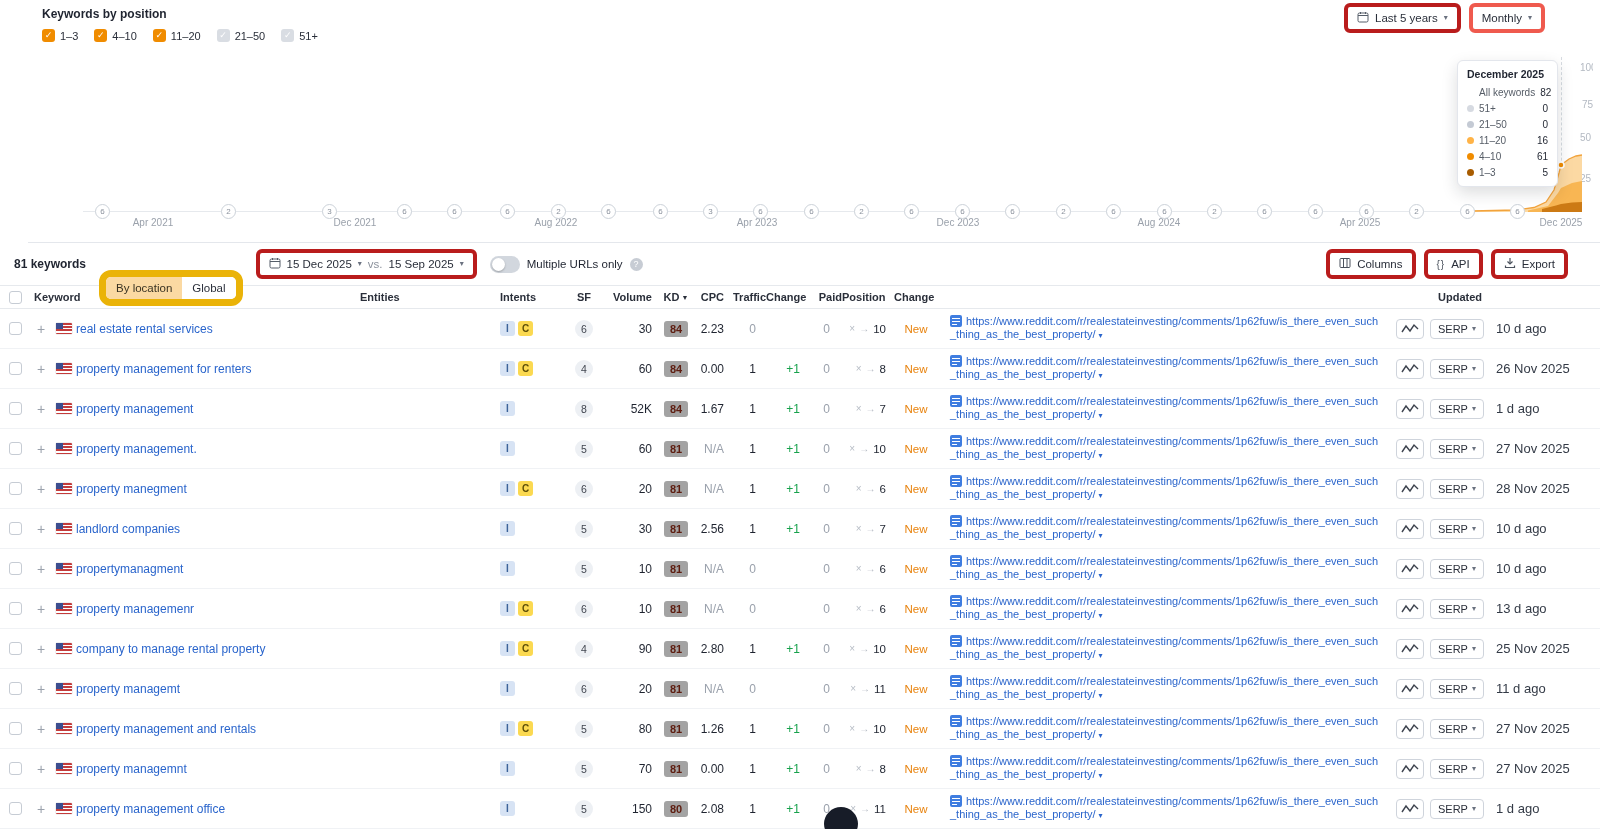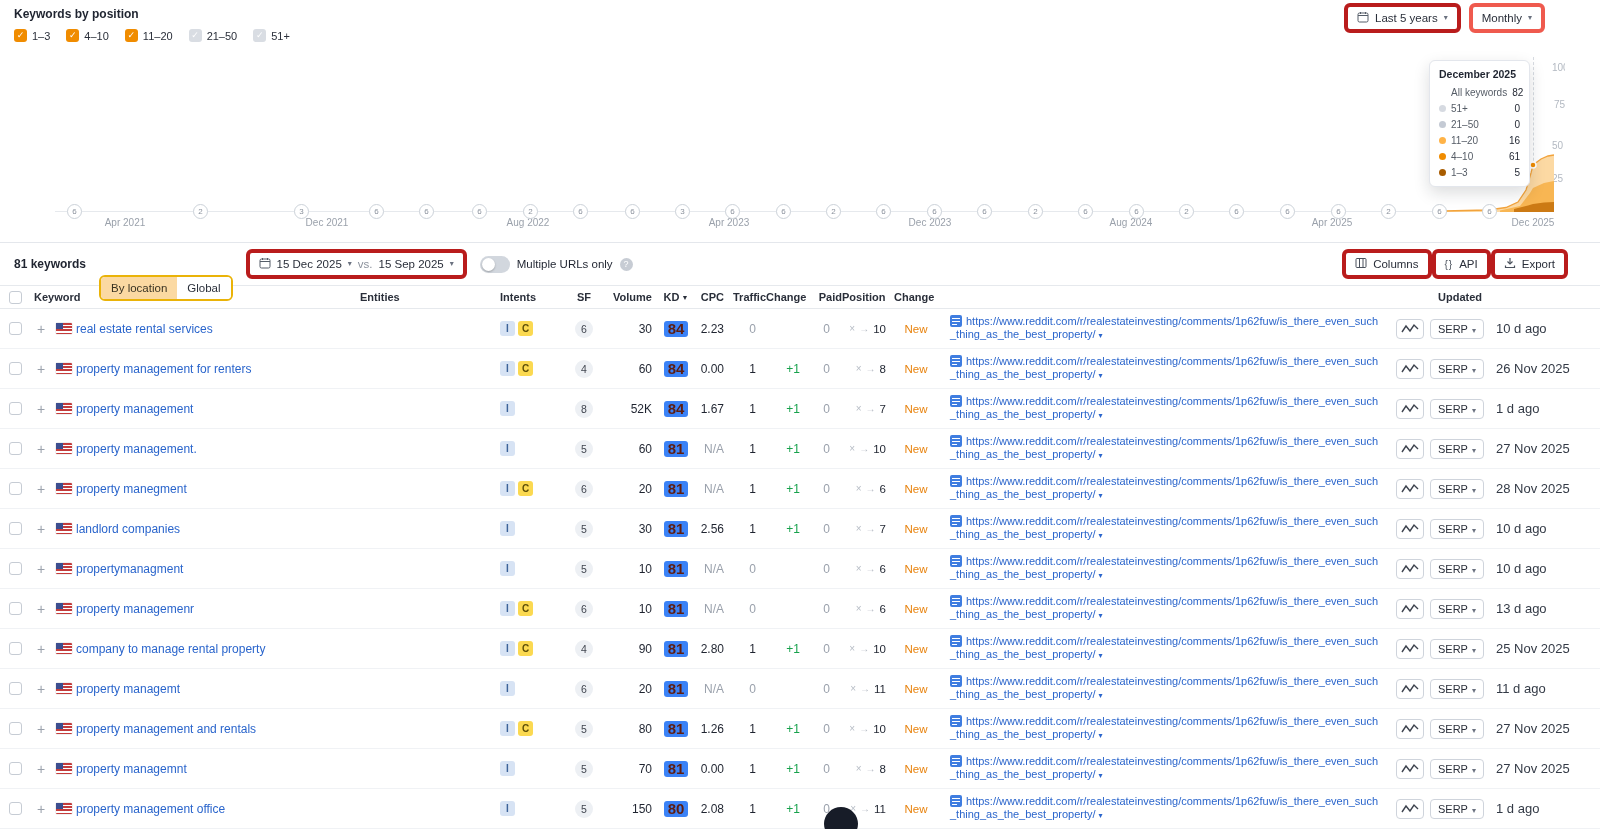--- a/index.html
+++ b/index.html
@@ -7,21 +7,21 @@
     font-family:"Liberation Sans", sans-serif; color:#1f2430; }
   a { text-decoration:none; }
   button { font-family:inherit; background:#fff; border:none; cursor:pointer; }
 
   
   .btn { display:inline-flex; align-items:center; gap:6px; border:4px solid #b91c1c;
     border-radius:6px; background:#fff; font-size:11.5px; padding:4px 9px; color:#2a2f3a; }
   .caret { font-size:8px; color:#6b7280; line-height:1; }
 
   
-  #chart-section { position:relative; height:243px; border-bottom:1px solid #e4e7ec; }
+  #chart-section { position:relative; height:243px; border-bottom:1px solid #e4e7ec;margin-left:28px; }
   .chart-title { position:absolute; left:14px; top:7px; font-size:12px; font-weight:bold; }
   .top-controls { position:absolute; right:55px; top:3px; display:flex; gap:8px; }
   .btn.monthly { border-color:#ef5a4e; }
 
   .filters { position:absolute; left:14px; top:29px; display:flex; gap:16px; align-items:center; }
   .filter { display:flex; gap:5px; align-items:center; font-size:11px; color:#2a2f3a; cursor:pointer; }
   .cb { width:13px; height:13px; border-radius:3px; display:flex; align-items:center;
     justify-content:center; color:#fff; font-size:9px; line-height:1; }
   .cb.on  { background:#f08c00; }
   .cb.off { background:#d9dde3; }
@@ -41,33 +41,33 @@
     padding:7px 9px 6px; z-index:5; }
   .tooltip-title { font-size:10.5px; font-weight:bold; margin-bottom:4px; }
   .tip-row { display:flex; align-items:center; gap:5px; font-size:10px; color:#555c66; height:16px; }
   .tip-row .dot { width:7px; height:7px; border-radius:50%; flex:0 0 auto; }
   .tip-row .lbl { flex:1; white-space:nowrap; }
   .tip-row .val { color:#1f2430; text-align:right; }
 
   
   #toolbar { display:flex; align-items:center; gap:13px; padding:0 32px 0 14px; height:42px; }
   .count { font-size:12px; font-weight:bold; white-space:nowrap; }
-  .segmented { display:inline-flex; border:2px solid #eab308; border-radius:6px; overflow:hidden;margin-top:48px; }
+  .segmented { display:inline-flex; border:7px solid #eab308; border-radius:12px; overflow:hidden;margin-top:48px; }
   .seg { font-size:11.5px; padding:5px 10px; background:#fff; color:#2a2f3a; }
   .seg.active { background:#fbd9a2; color:#3a3322; }
   .vs { color:#8b919c; }
   .toggle-wrap { display:flex; align-items:center; gap:7px; }
   .toggle { width:30px; height:17px; border-radius:9px; background:#d2d7de; position:relative;
     display:inline-block; cursor:pointer; }
   .toggle .knob { position:absolute; left:2px; top:2px; width:13px; height:13px; border-radius:50%;
     background:#fff; box-shadow:0 1px 2px rgba(0,0,0,.25); }
   .toggle-label { font-size:11.5px; }
   .help { width:13px; height:13px; border-radius:50%; background:#c7ccd4; color:#fff; font-size:9px;
     display:flex; align-items:center; justify-content:center; cursor:pointer; }
-  .right-group { margin-left:auto; display:flex; gap:0; }
+  .right-group { margin-left:auto; display:flex; gap:8px; }
   .api-glyph { font-size:10px; color:#4a515c; letter-spacing:1px; }
 
   
   .thead, .trow { display:grid; align-items:center;
     grid-template-columns:30px 22px 24px 284px 140px 62px 44px 52px 36px 36px 36px 44px 32px 52px 44px 452px 40px 58px 112px; }
   .thead { height:24px; border-top:1px solid #e6e9ed; border-bottom:1px solid #e6e9ed;
     font-size:11px; font-weight:bold; color:#2a2f3a; }
   .h-kw { grid-column:2 / 5; padding-left:4px; }
   .h-num { text-align:right; }
   .pr6 { padding-right:6px; } .pr10 { padding-right:10px; } .pr12 { padding-right:12px; }
@@ -84,40 +84,40 @@
   .flag::after { content:""; position:absolute; left:0; top:0; width:7px; height:6px; background:#3c4e8f; }
   .kwlink { color:#2a65cc; font-size:12px; white-space:nowrap; overflow:hidden; display:block; padding-right:8px; }
   .intents { display:flex; gap:3px; }
   .intent { width:15px; height:15px; border-radius:3px; font-size:10px; font-weight:bold;
     display:flex; align-items:center; justify-content:center; }
   .intent-I { background:#d7e3f4; color:#3d6399; }
   .intent-C { background:#fbd951; color:#5f4f08; }
   .sf { width:18px; height:18px; border-radius:50%; background:#edf0f4; color:#40454f; font-size:10.5px;
     display:flex; align-items:center; justify-content:center; }
   .num { text-align:right; }
-  .kd { min-width:24px; height:16px; padding:0 3px; border-radius:3px; background:#3b82f6; color:#5e1d10;
-    font-size:15px; font-weight:bold; display:inline-flex; align-items:center; justify-content:center; }
+  .kd { min-width:24px; height:16px; padding:0 3px; border-radius:3px; background:#a3a3a3; color:#5e1d10;
+    font-size:11px; font-weight:bold; display:inline-flex; align-items:center; justify-content:center; }
   .dim { color:#9aa1ac; }
   .change { color:#18a24c; }
   .paid { color:#9aa1ac; }
   .pos { display:flex; justify-content:flex-end; align-items:center; gap:4px; padding-right:8px; }
   .pos-x, .pos-arrow { color:#b6bcc5; font-size:10px; }
   .pos-num { color:#1f2430; font-size:11.5px; }
   .posnew { text-align:center; color:#e8820c; font-size:11.5px; }
   .url { padding-left:12px; padding-right:10px; font-size:11px; line-height:13px; color:#2a65cc;
     word-break:break-all; cursor:pointer; padding-top:4px; padding-bottom:4px; }
   .url-icon { display:inline-block; width:12px; height:12px; border-radius:2px; margin-right:4px;
     vertical-align:-2px;
     background:linear-gradient(#fff 0 0) no-repeat 2px 3px/8px 1px,
                linear-gradient(#fff 0 0) no-repeat 2px 6px/8px 1px,
                linear-gradient(#fff 0 0) no-repeat 2px 9px/5px 1px, #3f7de0; }
   .url-caret { color:#2a65cc; font-size:8px; margin-left:3px; }
   .spark-btn { width:28px; height:20px; border:1px solid #cfd4dc; border-radius:4px; display:flex;
     align-items:center; justify-content:center; background:#fff; }
-  .serp-btn { display:inline-flex; align-items:flex-end; gap:4px; border:1px solid #cfd4dc; border-radius:4px;
+  .serp-btn { display:inline-flex; align-items:center; gap:4px; border:1px solid #cfd4dc; border-radius:4px;
     padding:3px 7px; font-size:11px; color:#2a2f3a; background:#fff; }
   .updated { font-size:13px; color:#333a46; padding-left:8px; }
 
   .chat-bubble { position:absolute; left:824px; top:807px; width:34px; height:34px; border-radius:50%;
     background:#171c28; z-index:20; cursor:pointer; }
 </style>
 </head>
 <body>
 
 <div id="chart-section">
@@ -210,21 +210,21 @@
       <span class="x-label" style="left: 528px;">Aug 2022</span>
       <span class="x-label" style="left: 729px;">Apr 2023</span>
       <span class="x-label" style="left: 930px;">Dec 2023</span>
       <span class="x-label" style="left: 1131px;">Aug 2024</span>
       <span class="x-label" style="left: 1332px;">Apr 2025</span>
       <span class="x-label" style="left: 1533px;">Dec 2025</span>
     </div>
   <div>
       <span class="y-label" style="top: 62px;">100</span>
       <span class="y-label" style="top: 99px; text-align: right;">75</span>
-      <span class="y-label" style="top: 140px;">50</span>
+      <span class="y-label" style="top: 132px;">50</span>
       <span class="y-label" style="top: 173px;">25</span>
     </div>
 
   <div class="tooltip">
     <div class="tooltip-title">December 2025</div>
     <div>
         <div class="tip-row">
           <span class="dot" style="visibility: hidden;"></span>
           <span class="lbl">All keywords</span>
           <span class="val">82</span>

